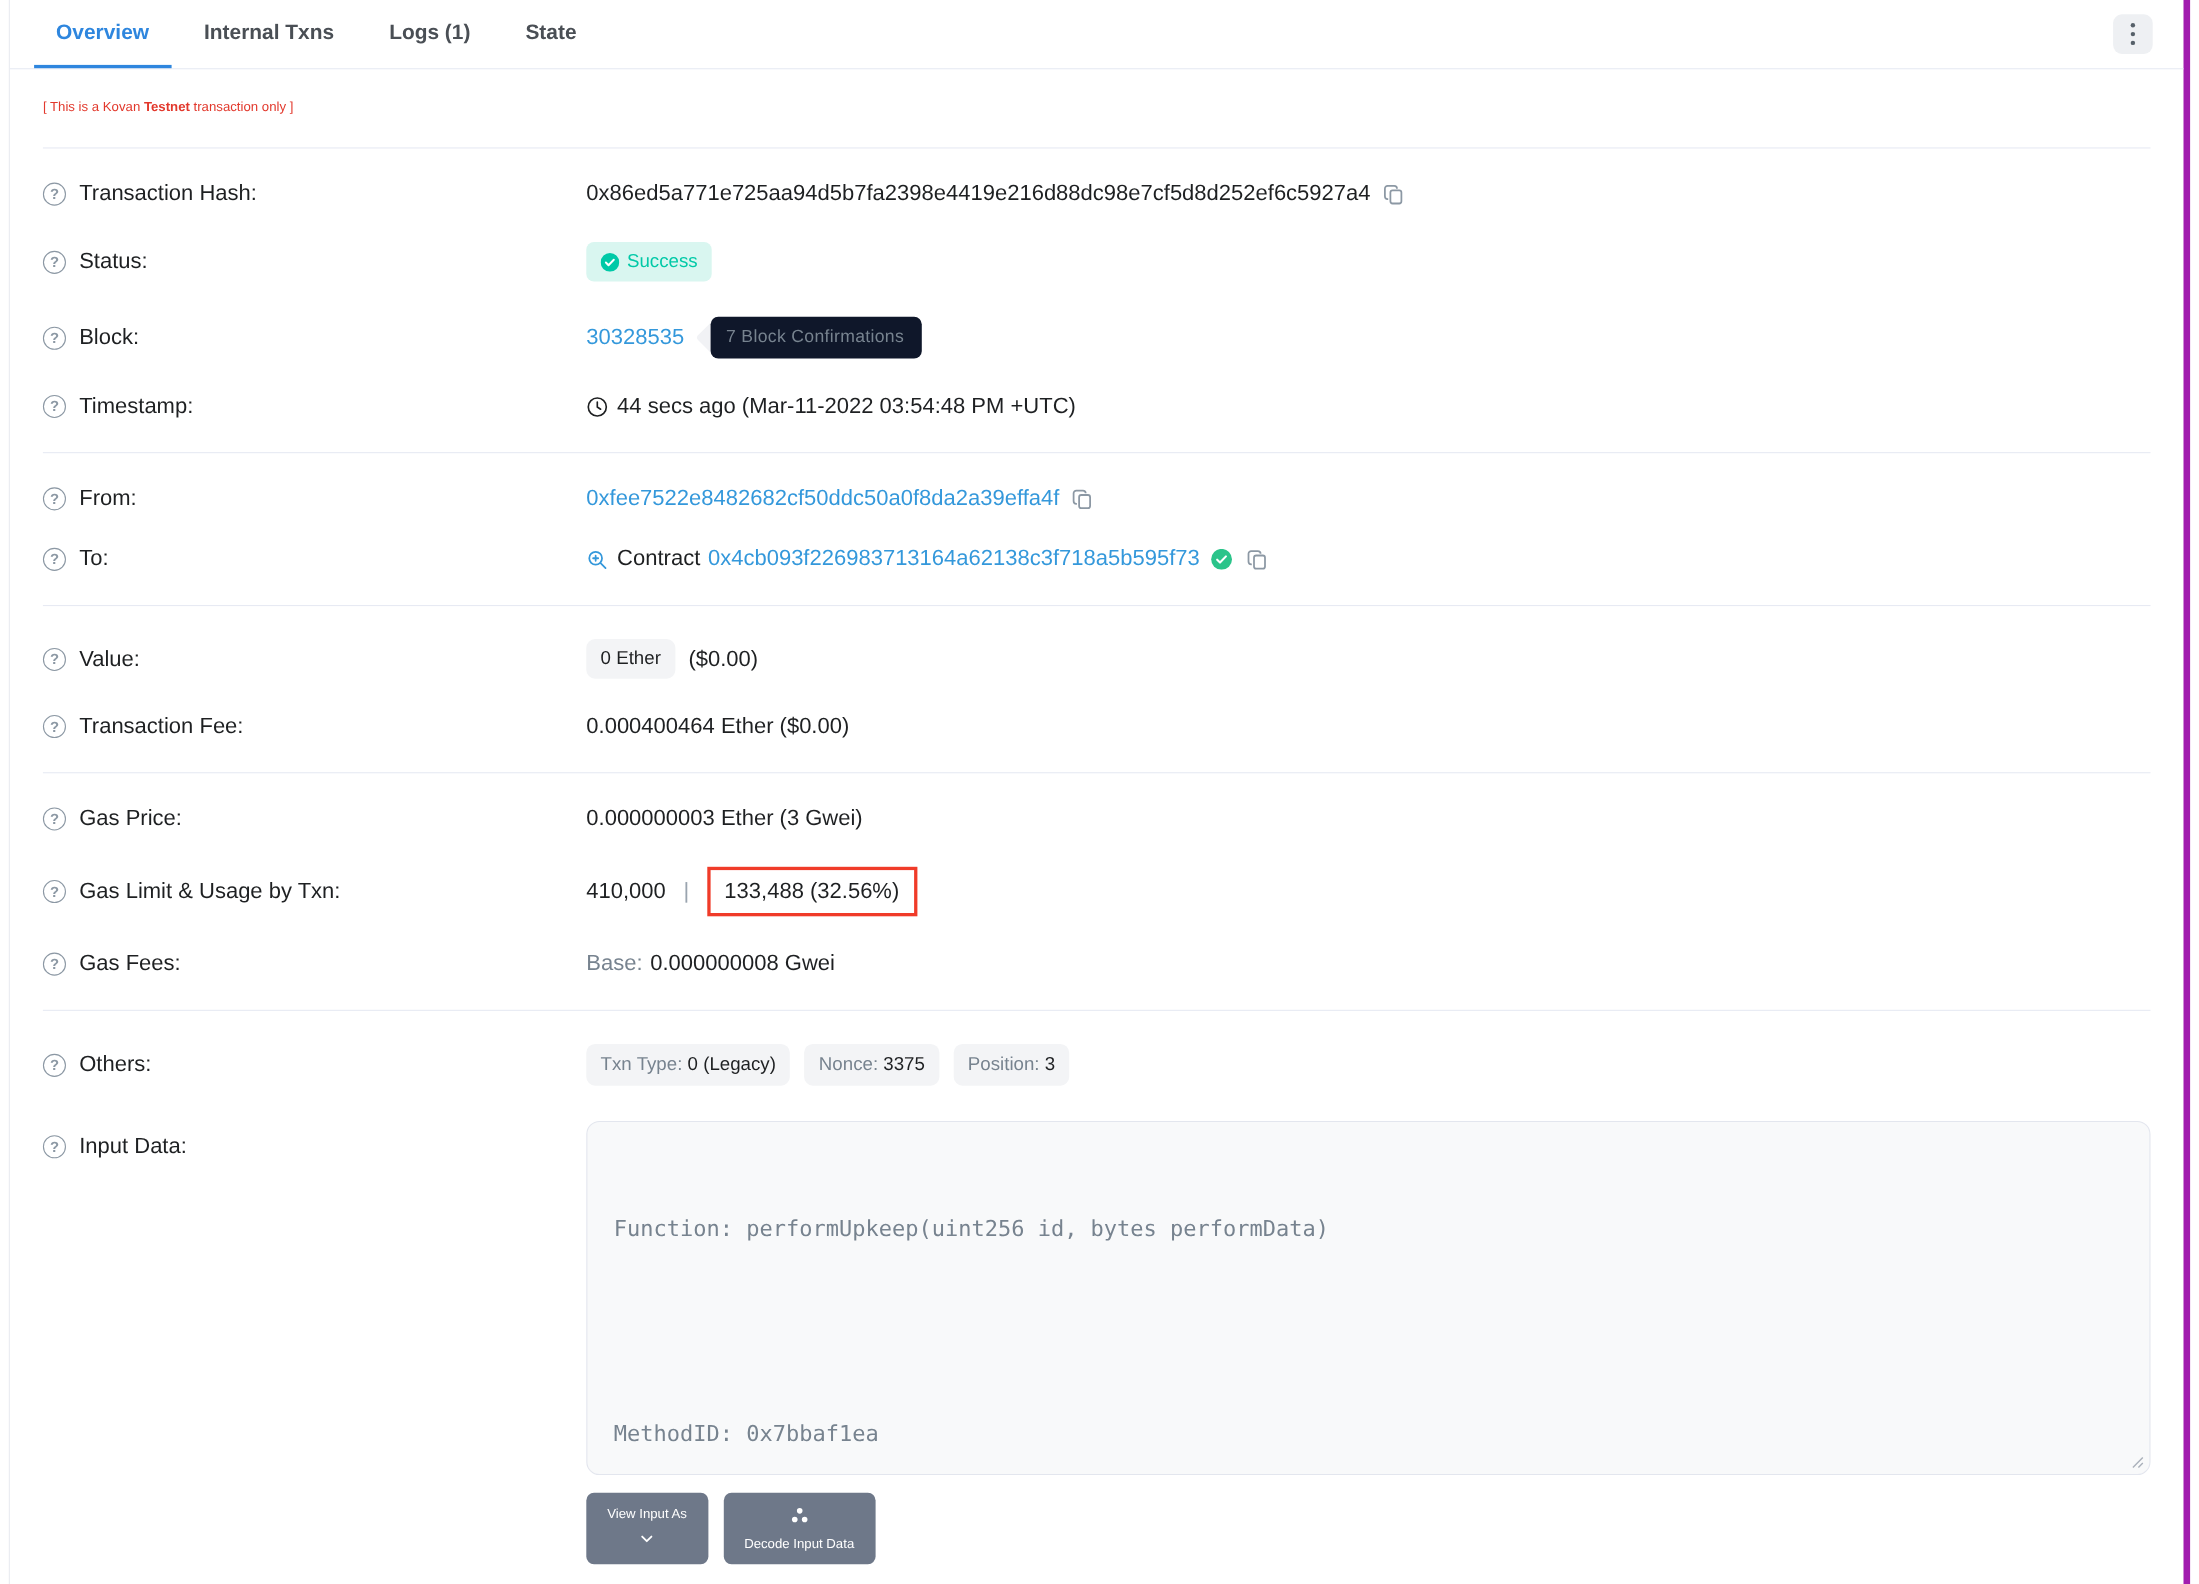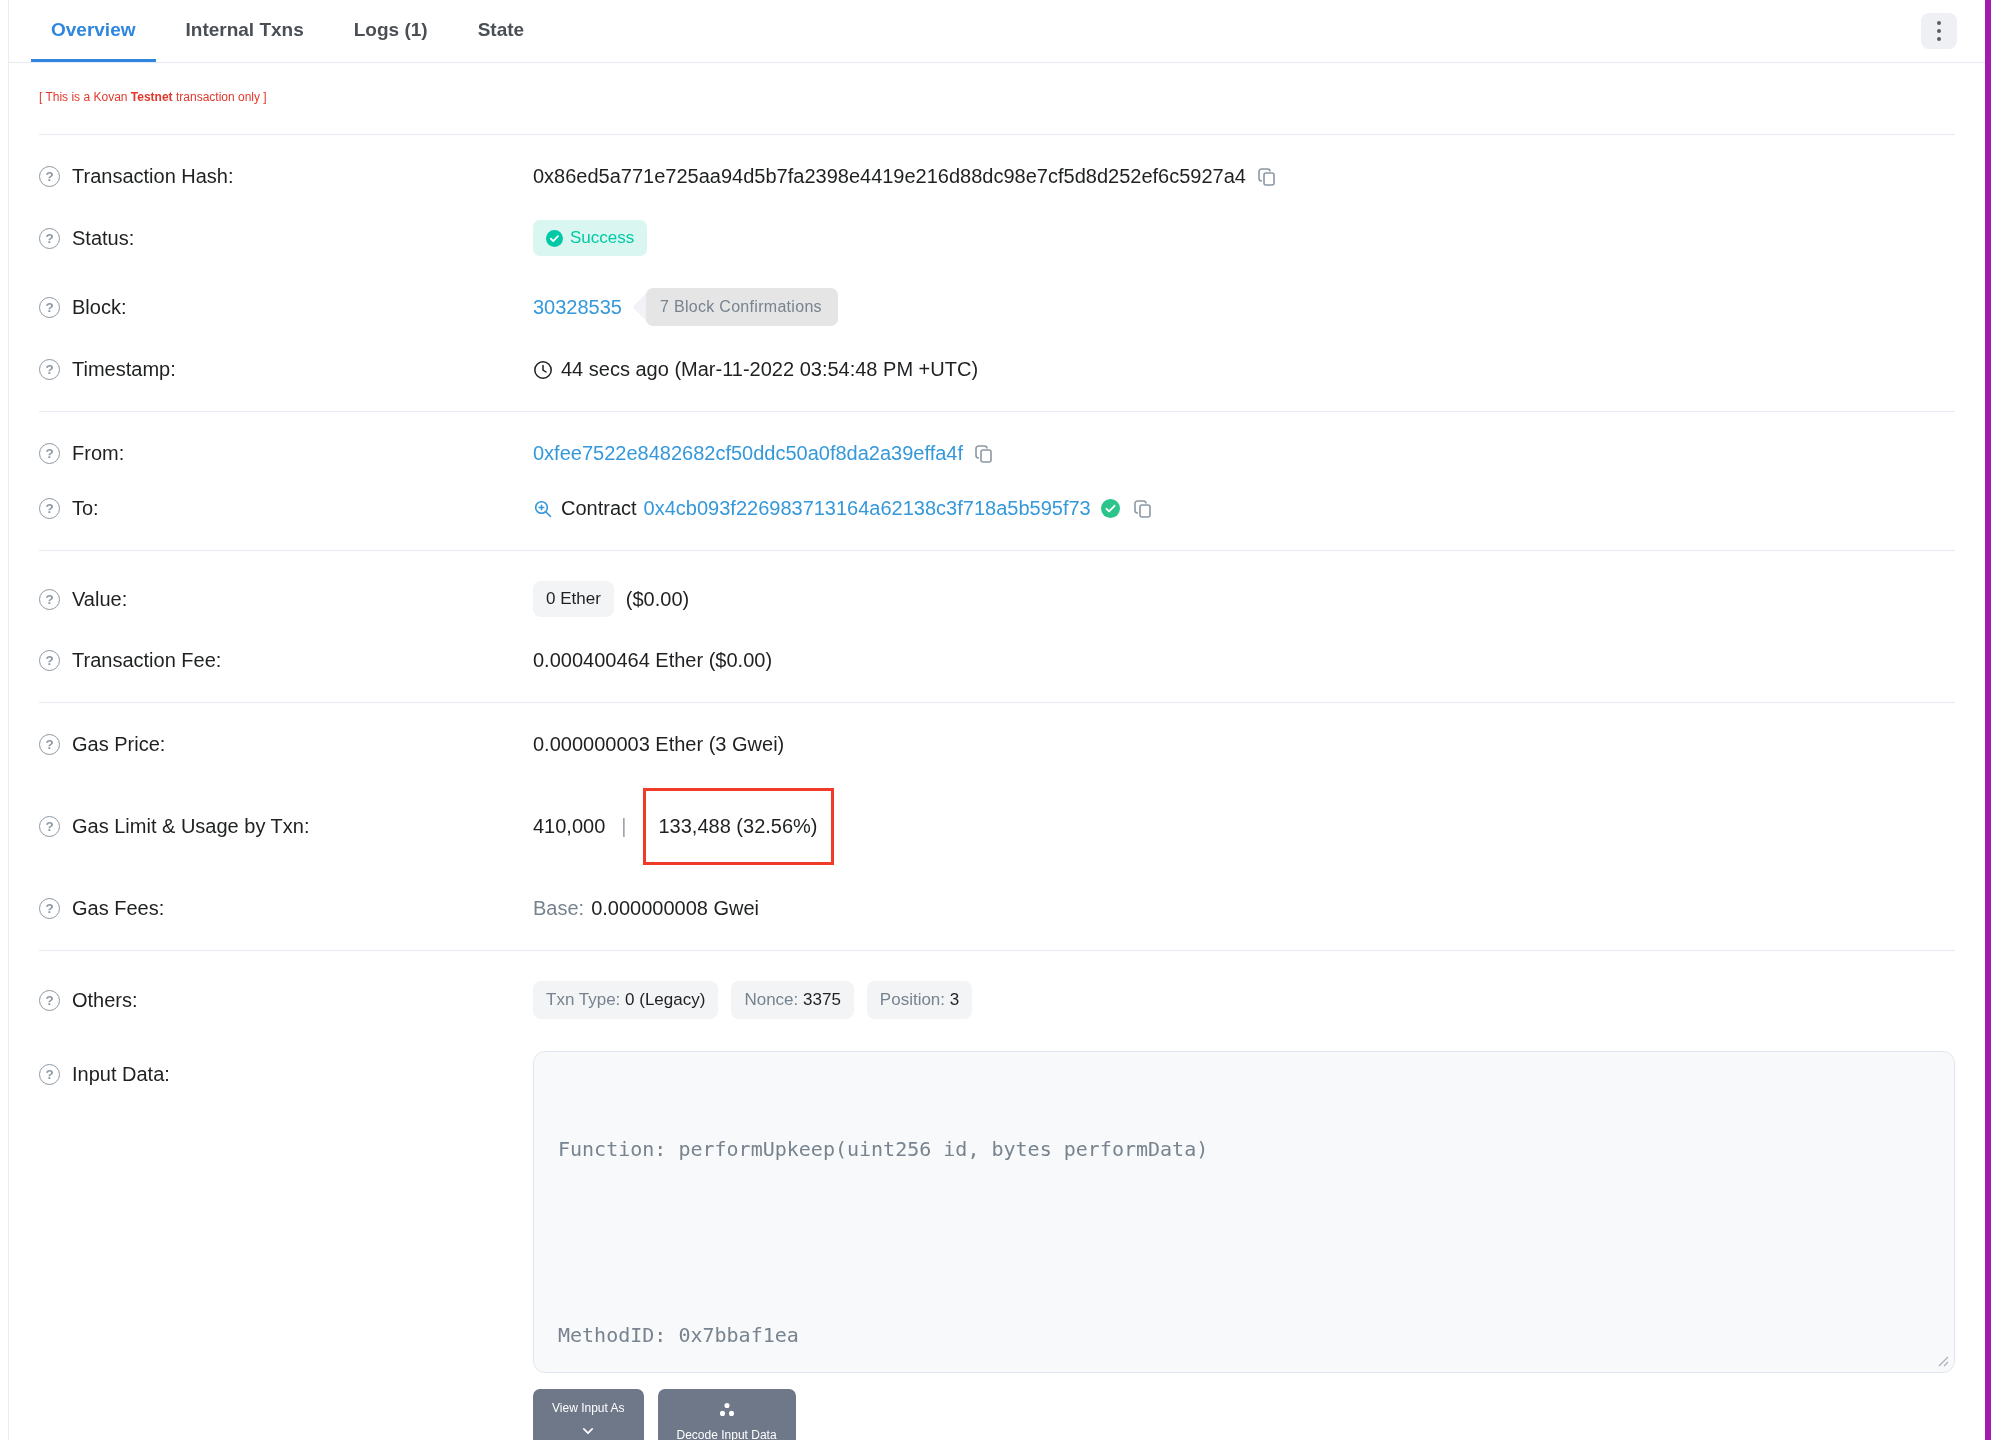--- a/index.html
+++ b/index.html
@@ -75,21 +75,21 @@
   
   .status-badge {
     display: inline-flex; align-items: center; gap: 7px;
     background: #d9f6f0; color: #00c9a7;
     font-size: 17px; font-weight: 500;
     padding: 8px 13px; border-radius: 7px;
   }
   
   .confirm-badge {
     position: relative; margin-left: 24px;
-    background: #e5e5e5; color: #77838f;
+    background: #0f172a; color: #77838f;
     font-size: 16px; letter-spacing: .3px;
     padding: 10px 16px 10px 14px; border-radius: 7px;
     white-space: nowrap;
   }
   .confirm-badge::before {
     content: ""; position: absolute; left: -9px; top: 50%;
     width: 22px; height: 22px; background: #f1f2f5;
     transform: translateY(-50%) rotate(45deg);
     border-radius: 3px; z-index: -1;
   }
@@ -97,21 +97,21 @@
   
   .ether-badge {
     background: #f3f4f6; color: #1e2022;
     font-size: 17px; padding: 8px 13px; border-radius: 8px;
   }
   
   .sep-bar { color: #9aa4af; margin: 0 16px; }
   .red-box {
     display: inline-block;
     border: 3px solid #f03b29;
-    padding: 24px 13px;
+    padding: 8px 13px;
     text-align: center;
   }
   .muted { color: #77838f; }
   
   .pill {
     background: #f3f4f6; border-radius: 8px;
     padding: 9px 13px; font-size: 17px;
     margin-right: 13px; white-space: nowrap;
   }
   .pill .pname { color: #77838f; }

